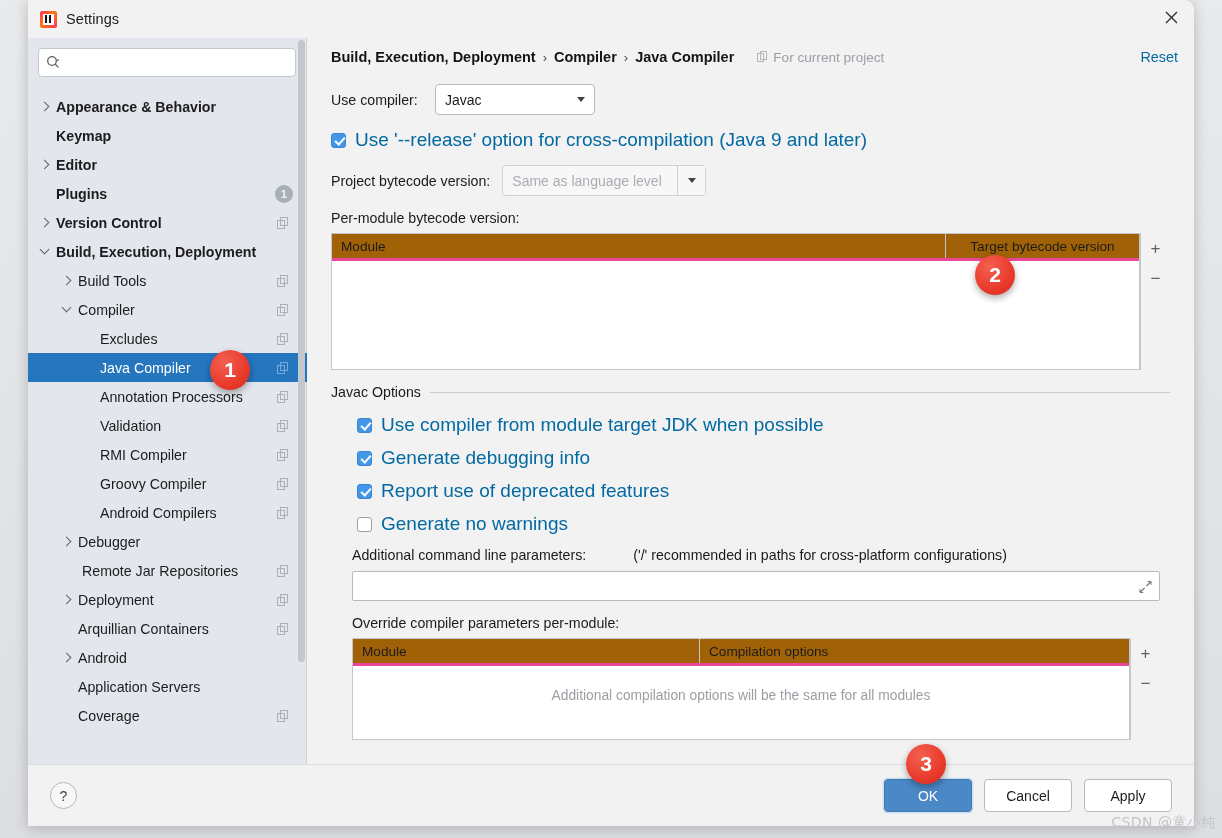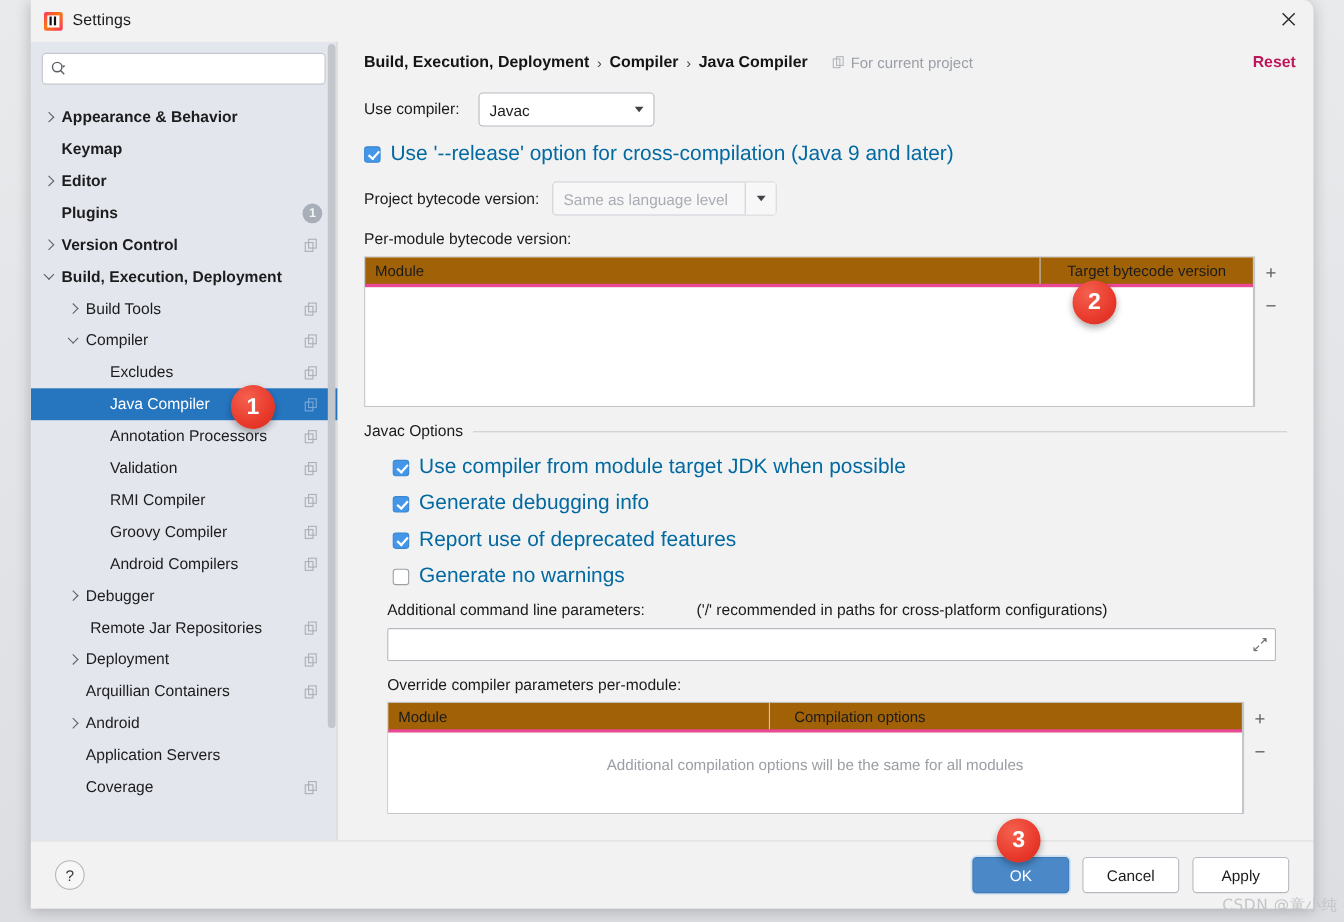--- a/index.html
+++ b/index.html
@@ -164,22 +164,22 @@
   .crumb { font-size: 14.5px; font-weight: bold; color: #141414; }
   .crumb-sep { font-size: 13px; color:#4a4a4a; margin: 0 7px; }
   .forcurrent {
     margin-left: 23px; font-size: 13.6px; color: #9a9ea5;
     display: flex; align-items: center; gap: 5px;
   }
   .fc-ico { width: 11px; height: 12px; position: relative; opacity:.7;}
   .fc-ico i { position:absolute; border:1.2px solid #9a9ea5; width:7px;height:9px;left:0;top:2px;}
   .fc-ico i.b{left:3px;top:0;}
   .reset {
-    margin-left: auto; font-size: 14.4px; font-weight: bold;
-    color: #be185d; cursor: pointer;
+    margin-left: auto; font-size: 14.4px; font-weight: normal;
+    color: #0369a1; cursor: pointer;
   }
 
   .content { position: absolute; left:0; top: 38px; right: 0; bottom: 0;
              padding: 0 24px 0 24px; }
 
   .row { display: flex; align-items: center; }
   .lbl { font-size: 14.2px; color: #1b1b1b; }
 
   .combo {
     height: 31px; background: #fff;
@@ -610,21 +610,21 @@
               </svg>
             </span>
           </div>
 
           <div class="lbl" style="padding-left:21px; margin-top:14px;">Override compiler parameters per-module:</div>
 
           <div style="display:flex; margin-left:21px; margin-top:7px; margin-right:10px; height:102px;">
             <div class="tbl" style="flex:1;">
               <div class="tbl-head">
                 <div class="c1" style="flex:0 0 346px;">Module</div>
-                <div class="c2" style="flex:1; width:auto; justify-content:flex-start; padding-left:22px;">Compilation options</div>
+                <div class="c2" style="flex:1; width:auto; justify-content:flex-start; padding-left:9px;">Compilation options</div>
               </div>
               <div class="tbl-body" style="display:flex; align-items:flex-start; justify-content:center; padding-top:22px;">
                 <span style="font-size:13.8px; color:#9a9ea5;">Additional compilation options will be the same for all modules</span>
               </div>
             </div>
             <div class="sidebtns">
               <div class="sbtn">+</div>
               <div class="sbtn minus">−</div>
             </div>
           </div>

